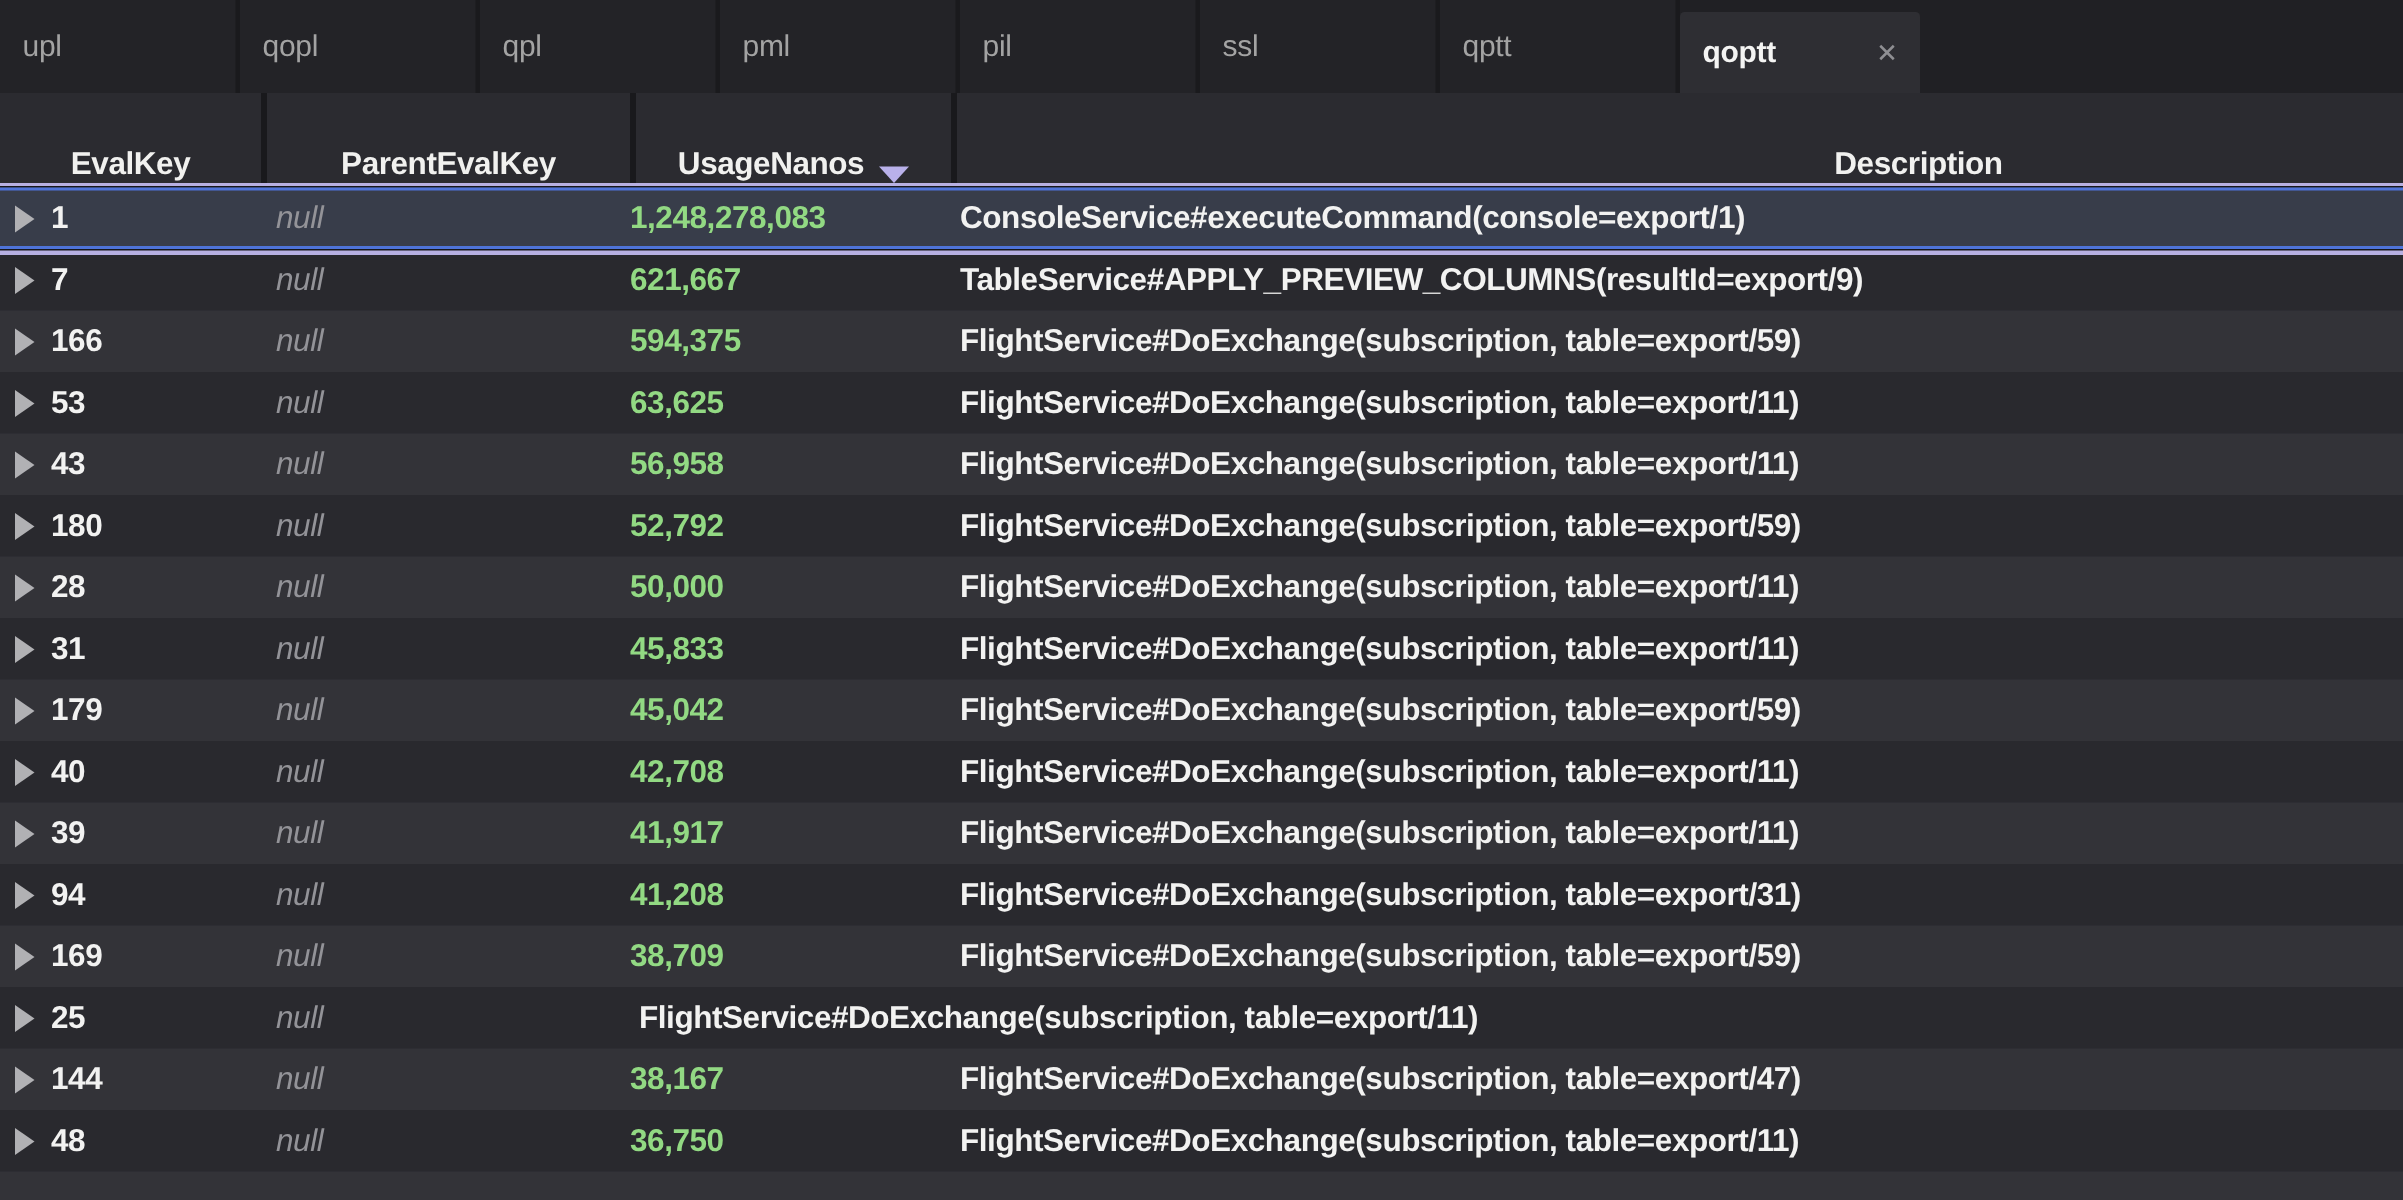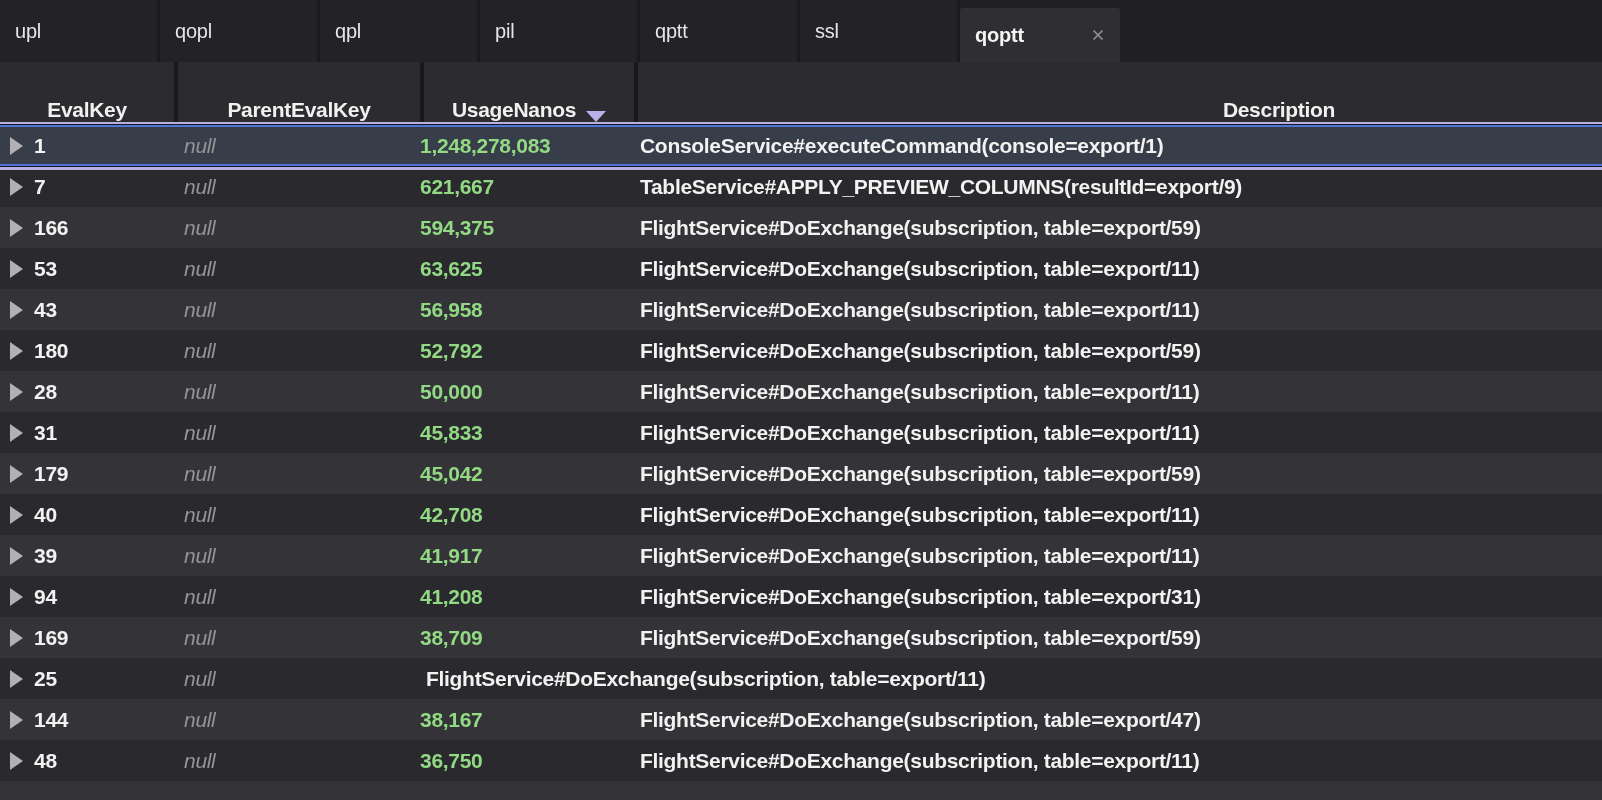--- a/index.html
+++ b/index.html
@@ -9,21 +9,21 @@
     font-family:"Liberation Sans","DejaVu Sans",sans-serif;
     display:flex;flex-direction:column;
     -webkit-font-smoothing:antialiased;
   }
   
   .tab-bar{height:62px;flex:none;background:#202024;display:flex;align-items:stretch;}
   .tab{
     box-sizing:border-box;width:160px;flex:none;
     background:#232327;border-right:3px solid #1a1a1d;
     display:flex;align-items:center;padding-left:15px;
-    color:#e5e5e5;font-size:20px;letter-spacing:-0.2px;cursor:pointer;
+    color:#a3a3a3;font-size:20px;letter-spacing:-0.2px;cursor:pointer;
   }
   .tab.active{
     width:160px;border-right:none;background:#2e2e33;
     margin-top:8px;height:54px;border-radius:3px 3px 0 0;
     color:#f4f4f3;font-weight:700;padding-right:13px;
   }
   .tab.active .close-wrap{margin-left:auto;display:flex;align-items:center;}
   .tab-rest{flex:1;background:#202024;}
   
   .header-row{
@@ -89,27 +89,30 @@
       <div class="tab">
         <span class="tab-label">upl</span>
       </div>
       <div class="tab">
         <span class="tab-label">qopl</span>
       </div>
       <div class="tab">
         <span class="tab-label">qpl</span>
       </div>
       <div class="tab">
+        <span class="tab-label">pml</span>
+      </div>
+      <div class="tab">
         <span class="tab-label">pil</span>
       </div>
       <div class="tab">
+        <span class="tab-label">ssl</span>
+      </div>
+      <div class="tab">
         <span class="tab-label">qptt</span>
-      </div>
-      <div class="tab">
-        <span class="tab-label">ssl</span>
       </div>
       <div class="tab active">
         <span class="tab-label">qoptt</span>
         <span class="close-wrap">
           <svg width="18" height="18" viewBox="0 0 18 18">
             <line x1="4.5" y1="4.5" x2="13.5" y2="13.5" stroke="#8f8f93" stroke-width="1.7"></line>
             <line x1="13.5" y1="4.5" x2="4.5" y2="13.5" stroke="#8f8f93" stroke-width="1.7"></line>
           </svg>
         </span>
       </div>

